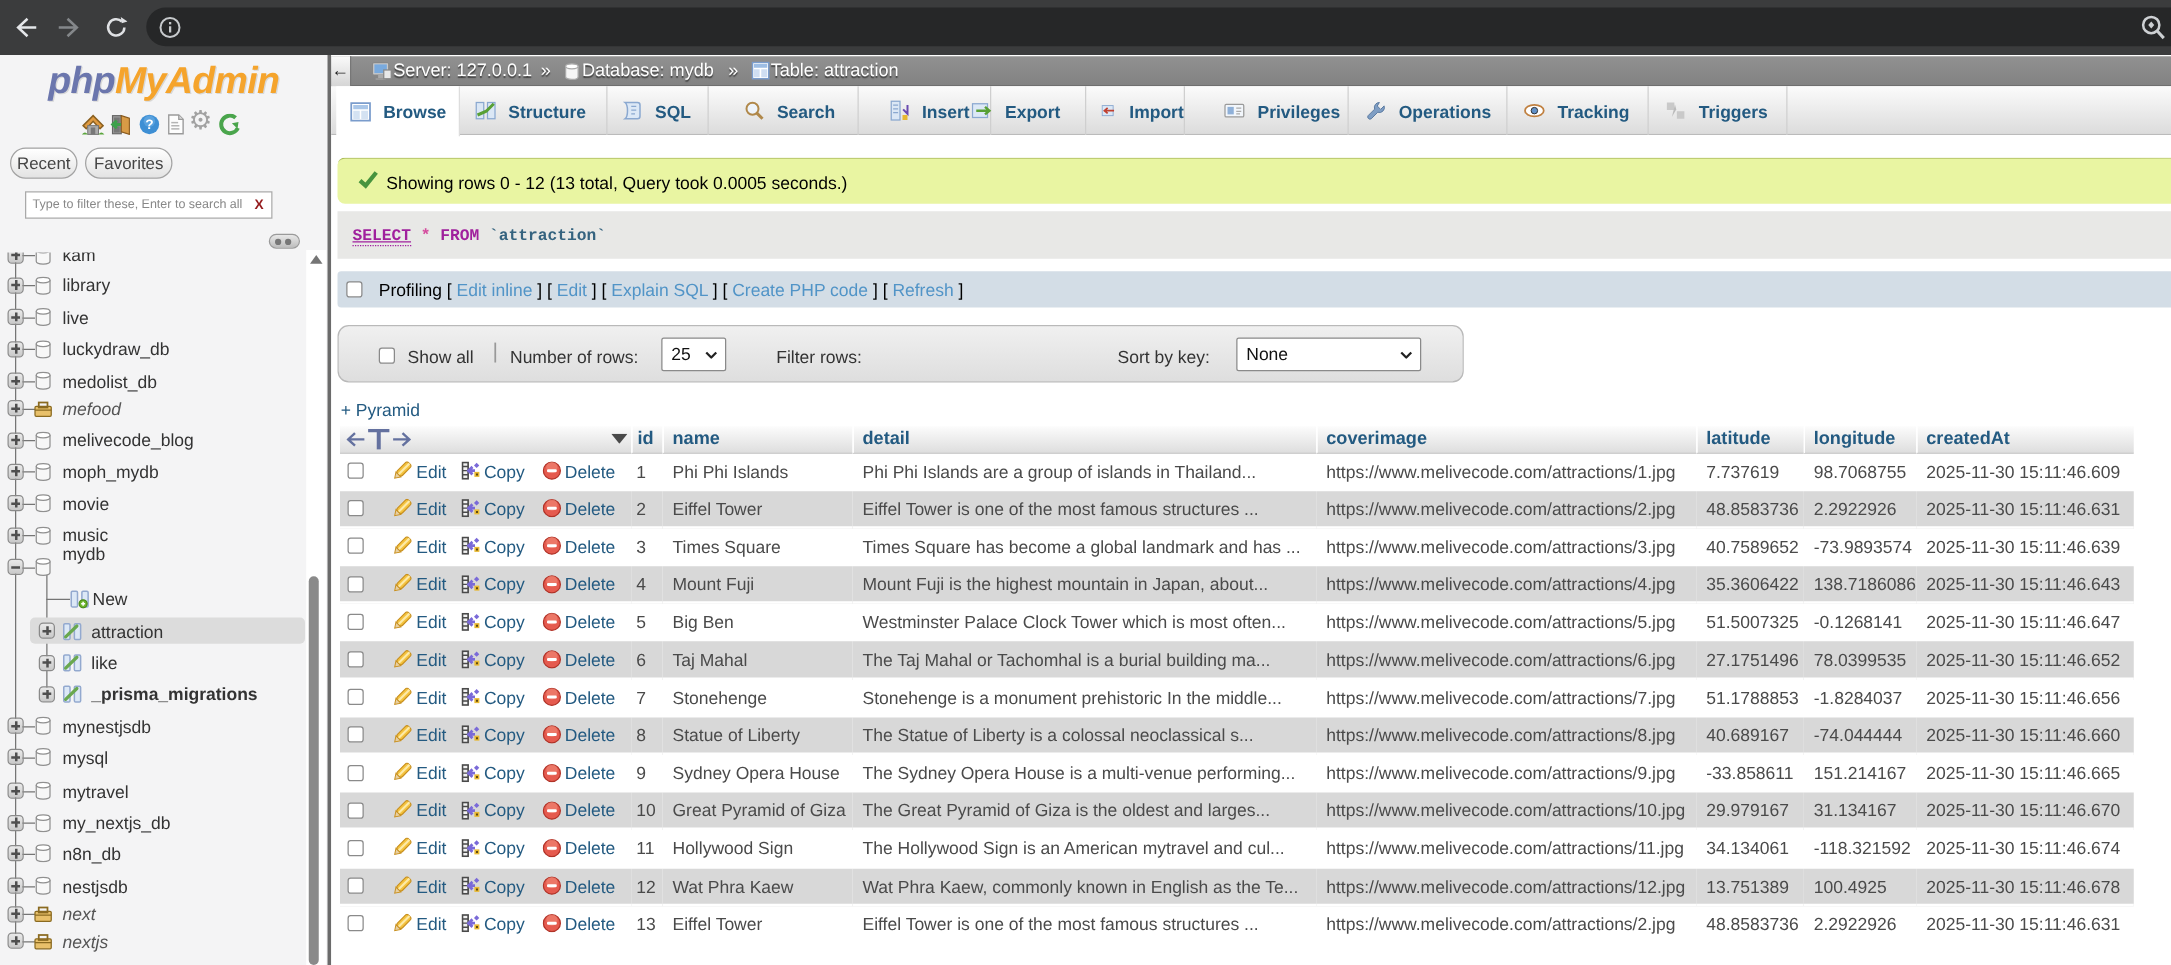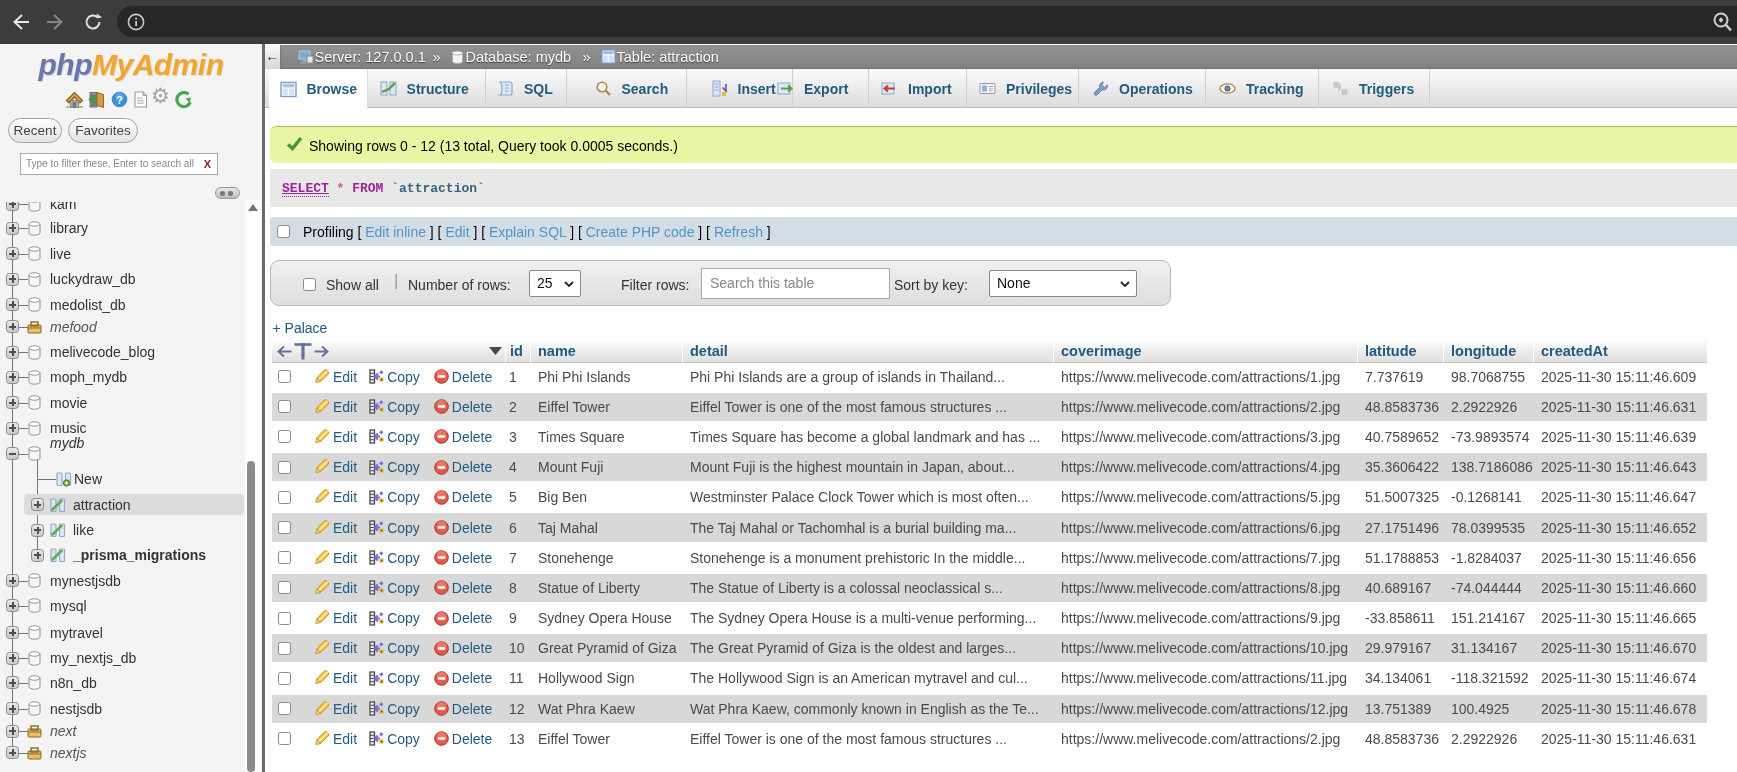--- a/index.html
+++ b/index.html
@@ -197,21 +197,21 @@
 <path d="M1 3 V12 A5.5 2.2 0 0 0 12 12 V3" fill="#f7f7f7" stroke="#909090" stroke-width="1"></path>
 <ellipse cx="6.5" cy="3" rx="5.5" ry="2.2" fill="#ffffff" stroke="#909090" stroke-width="1"></ellipse>
   </svg>
 <div class="trow" style="left:50px;top:420px;">music</div>
 <div class="hline" style="left:12px;top:453.5px;width:16px;"></div>
 <div class="exp" style="left:6px;top:447.0px;"></div>
 <svg class="abs" style="left:28px;top:446.0px" width="13" height="15" viewBox="0 0 13 15">
 <path d="M1 3 V12 A5.5 2.2 0 0 0 12 12 V3" fill="#f7f7f7" stroke="#909090" stroke-width="1"></path>
 <ellipse cx="6.5" cy="3" rx="5.5" ry="2.2" fill="#ffffff" stroke="#909090" stroke-width="1"></ellipse>
   </svg>
-<div class="trow" style="left:50px;top:435px;font-style:italic;">mydb</div>
+<div class="trow" style="left:50px;top:435px;">mydb</div>
 <div class="hline" style="left:37px;top:478.7px;width:19px;"></div>
 <svg class="abs" style="left:56px;top:471.7px" width="16" height="15" viewBox="0 0 16 15">
 <rect x="1" y="1" width="5" height="12.5" rx="1" fill="#dce8f6" stroke="#93a9cf" stroke-width="1.2"></rect>
 <rect x="9.5" y="1" width="5" height="12.5" rx="1" fill="#dce8f6" stroke="#93a9cf" stroke-width="1.2"></rect>
     <circle cx="10.5" cy="11" r="3.2" fill="#6cb52c" stroke="#4a8a1a"></circle>
     <path d="M10.5 9.4 V12.6 M8.9 11 H12.1" stroke="#fff" stroke-width="1.2"></path>
   </svg>
 <div class="trow" style="left:74px;top:470.7px;">New</div>
 <div class="tsel" style="top:494.0px;"></div>
 <div class="hline" style="left:37px;top:504.5px;width:0px;"></div>
@@ -364,21 +364,21 @@
         </svg>
         <span>Insert</span>
       </div>
 <div class="tab" style="left:501.5px;width:103px;">
         <svg width="17" height="17" viewBox="0 0 17 17">
           <rect x="1" y="3" width="12" height="11" fill="#dce8f6" stroke="#8aa8d0"></rect>
           <path d="M4 8.5 H14 M11 5.5 L14.5 8.5 L11 11.5" stroke="#58a035" stroke-width="2" fill="none"></path>
         </svg>
         <span>Export</span>
       </div>
-<div class="tab" style="left:605.5px;width:97px;">
+<div class="tab" style="left:605.5px;width:78px;">
         <svg width="17" height="17" viewBox="0 0 17 17">
           <rect x="1" y="3" width="12" height="11" fill="#dce8f6" stroke="#8aa8d0"></rect>
           <path d="M14 8.5 H4 M7 5.5 L3.5 8.5 L7 11.5" stroke="#c04030" stroke-width="2" fill="none"></path>
         </svg>
         <span>Import</span>
       </div>
 <div class="tab" style="left:703.5px;width:111px;">
         <svg width="17" height="17" viewBox="0 0 17 17">
           <rect x="1" y="3.5" width="15" height="10" rx="1" fill="#f2f6fb" stroke="#9a9a9a"></rect>
           <rect x="3" y="5.5" width="5" height="6" fill="#8fb0d8"></rect>
@@ -424,27 +424,26 @@
     </div>
 <div id="controls">
 <span class="cb" style="left:32.5px;top:17px;"></span>
 <span class="abs" style="left:55.5px;top:16px;">Show all</span>
 <span class="abs" style="left:123.5px;top:10px;color:#999;font-size:17px;">|</span>
 <span class="abs" style="left:137.5px;top:16px;">Number of rows:</span>
 <span class="selbox" style="left:258.5px;top:9px;width:52px;height:27px;line-height:25px;padding-left:7px;">25<svg class="ar" width="10" height="6">
           <path d="M1 1 L5 5 L9 1" stroke="#222" stroke-width="1.8" fill="none"></path>
         </svg></span>
 <span class="abs" style="left:350.5px;top:16px;">Filter rows:</span>
-<span class="abs" style="left:430.5px;top:7px;width:189px;height:31px;background:#fff;border:1px solid #a9a9a9;color:#888;line-height:29px;padding-left:8px;">Search this table</span>
 <span class="abs" style="left:623.5px;top:16px;">Sort by key:</span>
 <span class="selbox" style="left:718.5px;top:9px;width:148px;height:27px;line-height:25px;padding-left:7px;">None<svg class="ar" width="10" height="6">
           <path d="M1 1 L5 5 L9 1" stroke="#222" stroke-width="1.8" fill="none"></path>
         </svg></span>
 </div>
-<div id="options">+ Palace</div>
+<div id="options">+ Pyramid</div>
 <table id="dtable">
       <colgroup>
         <col style="width:233px">
         <col style="width:25px">
         <col style="width:152px">
         <col style="width:371px">
         <col style="width:304px">
         <col style="width:86px">
         <col style="width:90px">
         <col style="width:174px">

